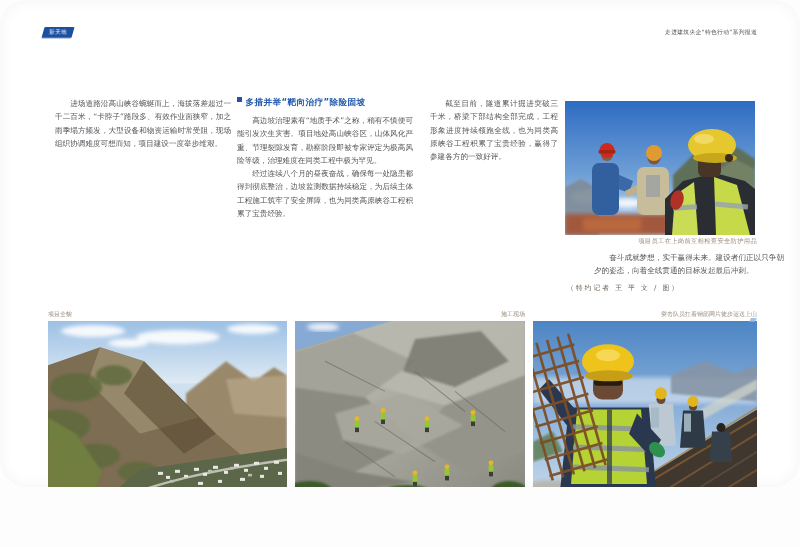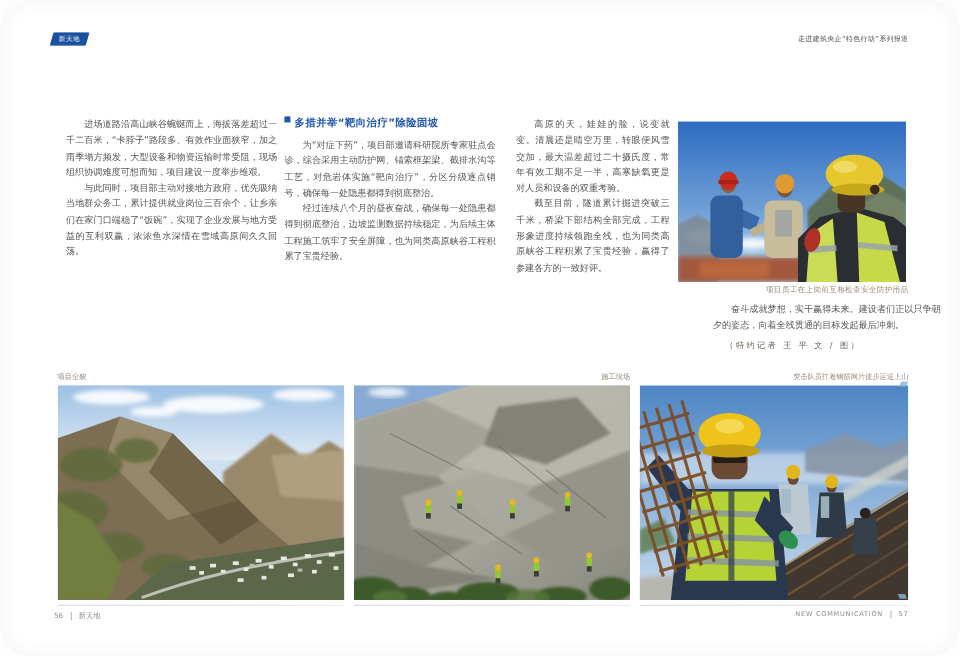--- a/index.html
+++ b/index.html
@@ -1,17 +1,17 @@
 <!DOCTYPE html>
 <html><head>
 <meta charset="utf-8">
 <style>
   html,body{margin:0;padding:0;}
   body{width:800px;height:547px;background:#fdfdfe;font-family:"DejaVu Sans",sans-serif;}
-  .page{position:relative;width:800px;height:547px;background:#ffffff;overflow:hidden;
+  .page{position:relative;width:800px;height:487px;background:#ffffff;overflow:hidden;
         box-shadow:inset 0 0 14px rgba(70,80,95,.07);border-radius:27px;}
   
   .logo{position:absolute;left:43px;top:27px;width:30px;height:11px;background:#1b4fa0;
         transform:skewX(-16deg);border-radius:1px;display:flex;align-items:center;justify-content:center;
         filter:blur(.3px);}
   .logo span{font-size:5.5px;color:#fff;letter-spacing:.5px;transform:skewX(16deg);}
   .running{position:absolute;top:28px;right:43px;font-size:5.8px;color:#4c4c4c;
         letter-spacing:.3px;filter:blur(.35px);}
   
   .col{position:absolute;top:97px;}
@@ -23,21 +23,21 @@
   .col4{left:594px;top:251px;width:190px;}
   .subhead{display:flex;align-items:flex-start;margin:0 0 5px 0;}
   .bullet{width:4.5px;height:4.5px;background:#1f56ab;margin-right:4px;flex:0 0 auto;}
   .subhead b{font-size:8.6px;color:#1f56ab;letter-spacing:.4px;font-weight:bold;filter:blur(.3px);}
   
   .photo{position:absolute;margin:0;padding:0;overflow:hidden;}
   .photo svg{display:block;}
   .photo-top{left:565px;top:101px;width:190px;height:134px;}
   .cap-top{position:absolute;left:565px;top:237px;width:192px;text-align:right;
         font-size:6.3px;color:#9b8c7c;letter-spacing:.3px;filter:blur(.35px);}
-  .byline{position:absolute;left:567px;top:283px;width:188px;text-align:center;
+  .byline{position:absolute;left:567px;top:283px;width:188px;text-align:left;
         font-size:6.8px;color:#6d6257;letter-spacing:2px;filter:blur(.3px);}
   .glabel{position:absolute;top:310px;font-size:6px;color:#9b8c7c;filter:blur(.35px);}
   .g1{left:48px;}
   .g2{left:295px;width:230px;text-align:right;}
   .g3{left:533px;width:224px;text-align:right;}
   .gp1{left:48px;top:321px;width:239px;height:179px;}
   .gp2{left:295px;top:321px;width:230px;height:179px;}
   .gp3{left:533px;top:321px;width:224px;height:179px;}
   .rule{position:absolute;top:504px;height:1px;background:linear-gradient(to right,#d4dce8,#e9edf3);}
   .r1{left:48px;width:239px;}
@@ -58,34 +58,32 @@
 
 <div class="page">
 
   <div class="logo">
     <span>新天地</span>
   </div>
   <div class="running">走进建筑央企“特色行动”系列报道</div>
 
   <section class="col col1">
     <p>进场道路沿高山峡谷蜿蜒而上，海拔落差超过一千二百米，“卡脖子”路段多、有效作业面狭窄，加之雨季塌方频发，大型设备和物资运输时常受阻，现场组织协调难度可想而知，项目建设一度举步维艰。</p>
-    <p>与此同时，项目部主动对接地方政府，优先吸纳当地群众务工，累计提供就业岗位三百余个，让乡亲们在家门口端稳了“饭碗”，实现了企业发展与地方受益的互利双赢，浓浓鱼水深情在雪域高原间久久回荡。</p>
   </section>
 
   <section class="col col2">
     <h3 class="subhead">
       <span class="bullet"></span>
       <b>多措并举“靶向治疗”除险固坡</b>
     </h3>
-    <p>为“对症下药”，项目部邀请科研院所专家驻点会诊，综合采用主动防护网、锚索框架梁、截排水沟等工艺，对危岩体实施“靶向治疗”，分区分级逐点销号，确保每一处隐患都得到彻底整治。</p>
+    <p>高边坡治理素有“地质手术”之称，稍有不慎便可能引发次生灾害。项目地处高山峡谷区，山体风化严重、节理裂隙发育，勘察阶段即被专家评定为极高风险等级，治理难度在同类工程中极为罕见。</p>
     <p>经过连续八个月的昼夜奋战，确保每一处隐患都得到彻底整治，边坡监测数据持续稳定，为后续主体工程施工筑牢了安全屏障，也为同类高原峡谷工程积累了宝贵经验。</p>
   </section>
 
   <section class="col col3">
-    <p>高原的天，娃娃的脸，说变就变。清晨还是晴空万里，转眼便风雪交加，最大温差超过二十摄氏度，常年有效工期不足一半，高寒缺氧更是对人员和设备的双重考验。</p>
     <p>截至目前，隧道累计掘进突破三千米，桥梁下部结构全部完成，工程形象进度持续领跑全线，也为同类高原峡谷工程积累了宝贵经验，赢得了参建各方的一致好评。</p>
   </section>
 
   <figure class="photo photo-top">
     <svg viewBox="0 0 190 134" width="100%" height="100%" preserveAspectRatio="none">
       <defs>
         <linearGradient id="aSky" x1="0" y1="0" x2="0" y2="1">
           <stop offset="0" stop-color="#2e6cc2"></stop>
             <stop offset=".55" stop-color="#6f9fd6"></stop>
             <stop offset="1" stop-color="#c6dcf0"></stop>

